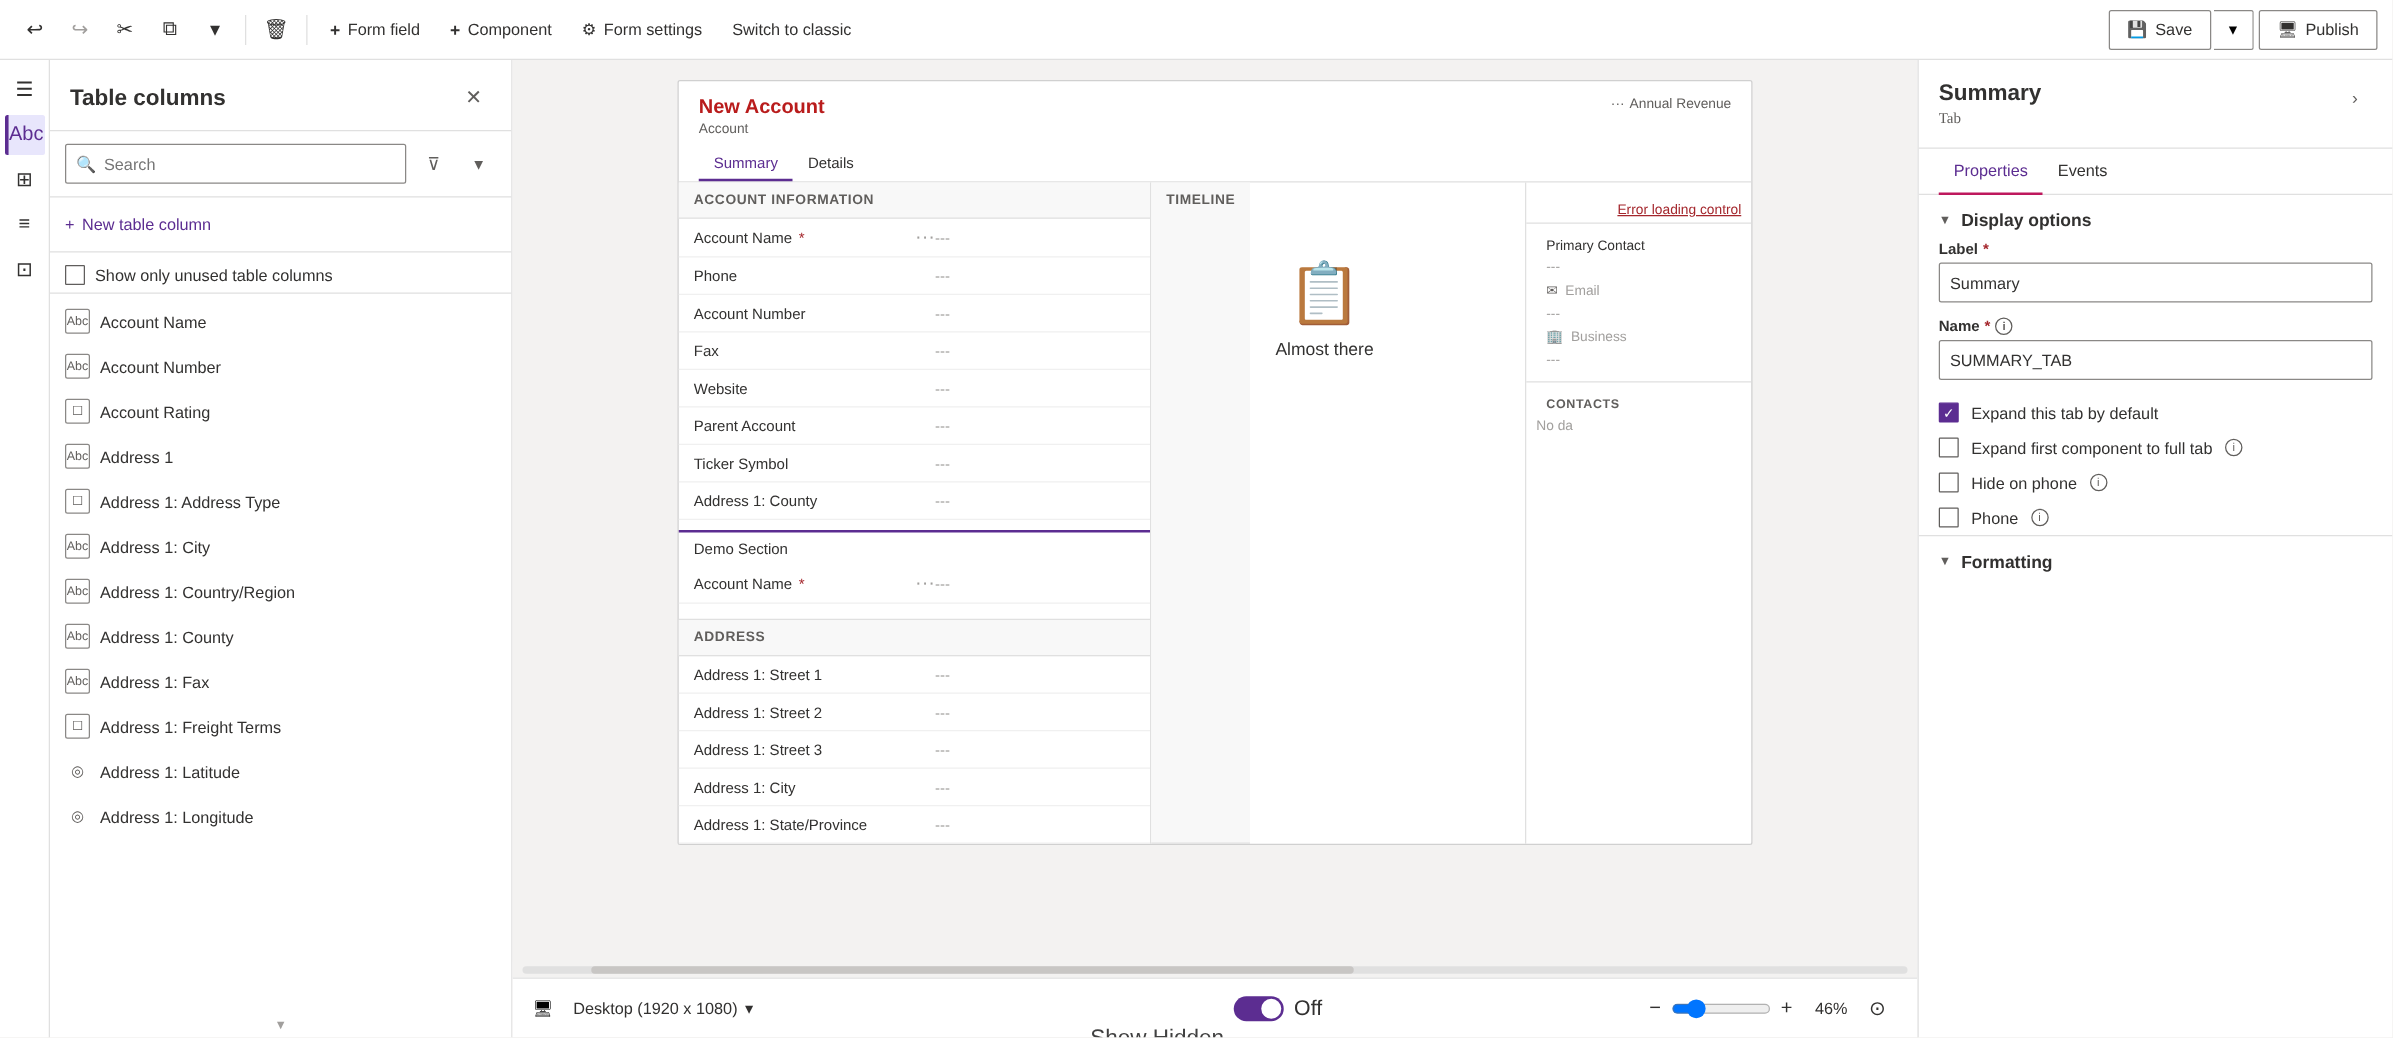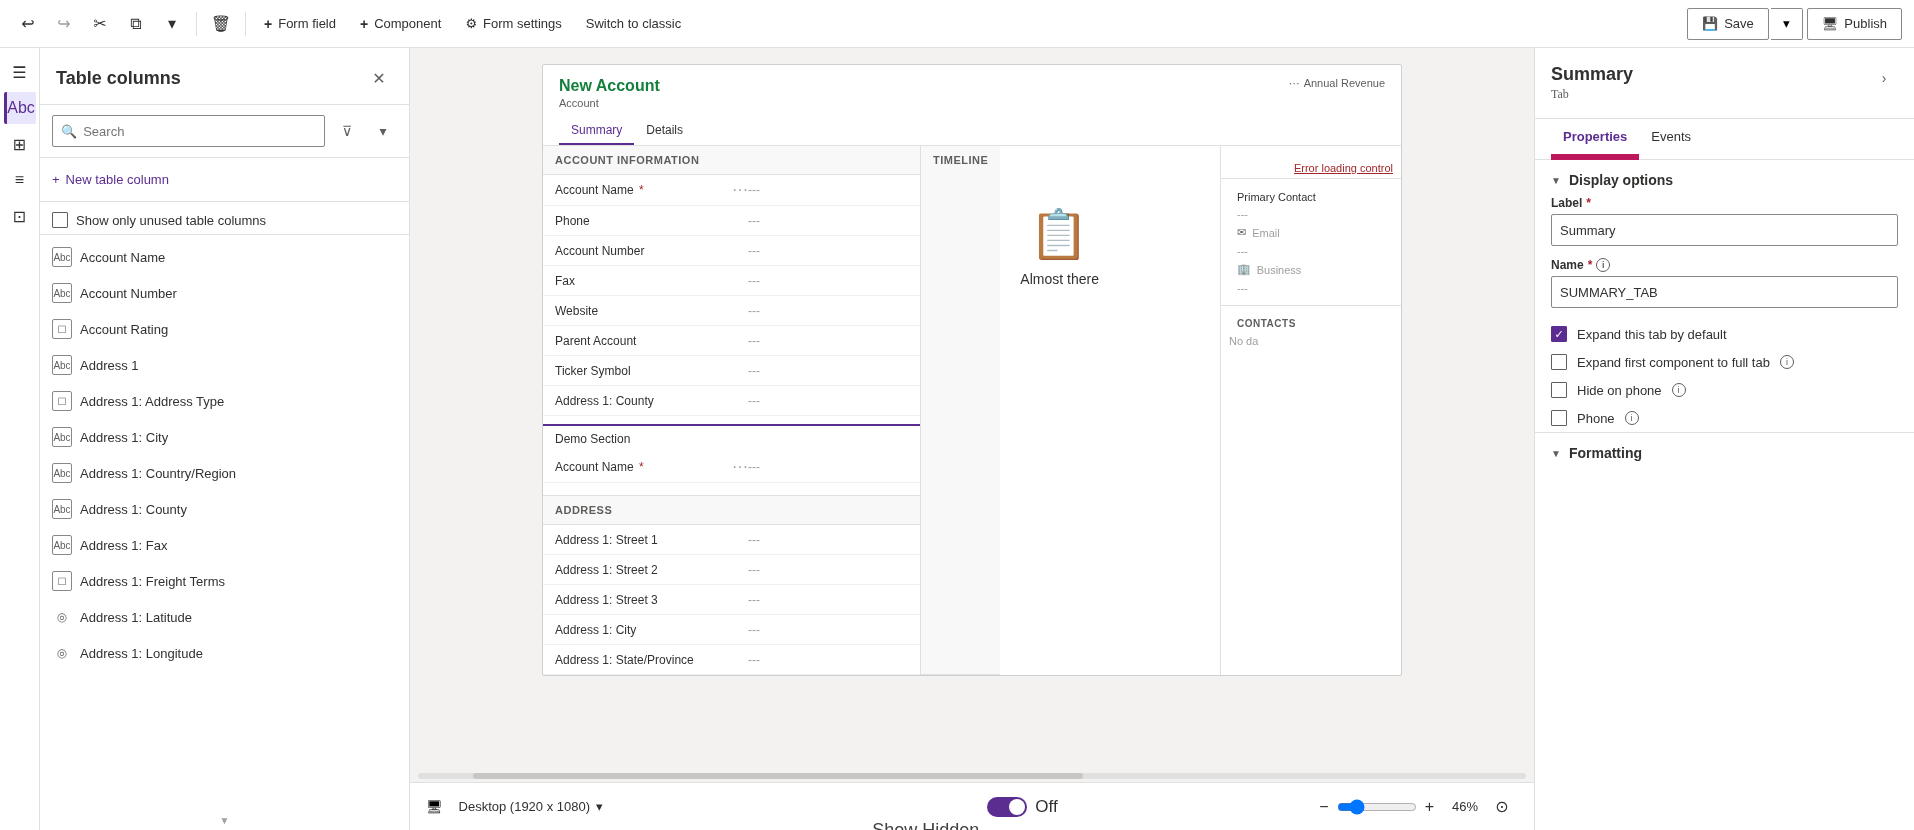--- a/index.html
+++ b/index.html
@@ -106,21 +106,21 @@
     .sidebar-scroll-indicator { display: flex; justify-content: center; padding: 4px; font-size: 10px; color: #a19f9d; }
 
     
     .canvas-area { flex: 1; display: flex; flex-direction: column; background: #f3f2f1; overflow: hidden; }
     .canvas-scroll { flex: 1; overflow: auto; padding: 16px; }
     .form-canvas {
       background: #fff; border: 1px solid #d0d0d0; border-radius: 2px;
       min-height: 560px; width: 860px; margin: 0 auto; position: relative;
     }
     .form-header { padding: 12px 16px 0; border-bottom: 1px solid #e0e0e0; }
-    .form-title { font-size: 16px; font-weight: 600; color: #15803d; }
+    .form-title { font-size: 16px; font-weight: 600; color: #b91c1c; }
     .form-subtitle { font-size: 11px; color: #605e5c; margin-top: 2px; }
     .form-tabs { display: flex; gap: 0; margin-top: 8px; }
     .form-tab {
       padding: 6px 12px; font-size: 12px; cursor: pointer; color: #323130;
       border-bottom: 2px solid transparent;
     }
     .form-tab.active { color: #5c2d91; border-bottom: 2px solid #5c2d91; font-weight: 500; }
     .form-body { display: flex; gap: 0; }
     .form-left { flex: 1; border-right: 1px solid #e0e0e0; }
 
@@ -172,21 +172,21 @@
       padding: 16px; border-bottom: 1px solid #e0e0e0; display: flex; align-items: flex-start; justify-content: space-between;
     }
     .right-panel-title { font-size: 18px; font-weight: 600; color: #323130; }
     .right-panel-subtitle { font-size: 12px; color: #605e5c; margin-top: 2px; font-family: Liberation Serif, serif; }
     .right-panel-expand { background: none; border: none; cursor: pointer; font-size: 14px; color: #605e5c; width: 28px; height: 28px; display: flex; align-items: center; justify-content: center; }
     .right-tabs { display: flex; border-bottom: 1px solid #e0e0e0; padding: 0 16px; }
     .right-tab {
       padding: 10px 12px; font-size: 13px; cursor: pointer; color: #323130;
       border-bottom: 2px solid transparent; margin-bottom: -1px;
     }
-    .right-tab.active { color: #5c2d91; border-bottom: 6px solid #be185d; font-weight: 700; }
+    .right-tab.active { color: #5c2d91; border-bottom: 2px solid #be185d; font-weight: 400; }
     .right-panel-body { flex: 1; overflow-y: auto; padding: 0; }
 
     .section-collapse {
       display: flex; align-items: center; gap: 8px; padding: 12px 16px 8px;
       cursor: pointer;
     }
     .section-collapse-title { font-size: 14px; font-weight: 600; color: #323130; }
     .chevron { font-size: 10px; color: #605e5c; }
 
     .field-group { padding: 0 16px 12px; }

